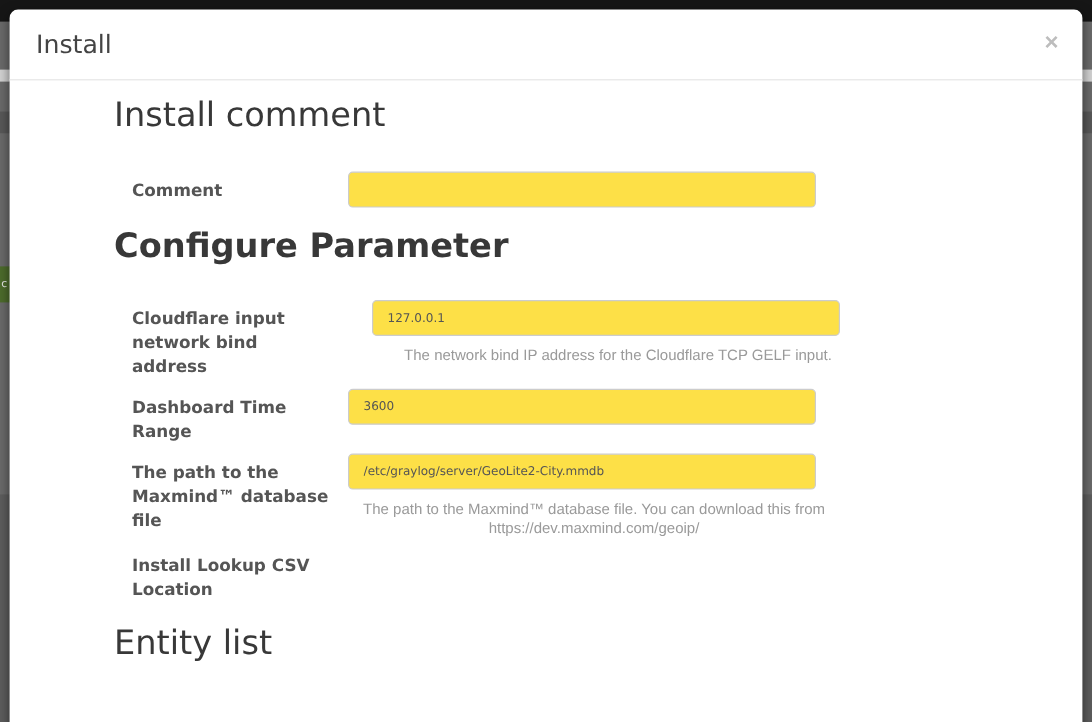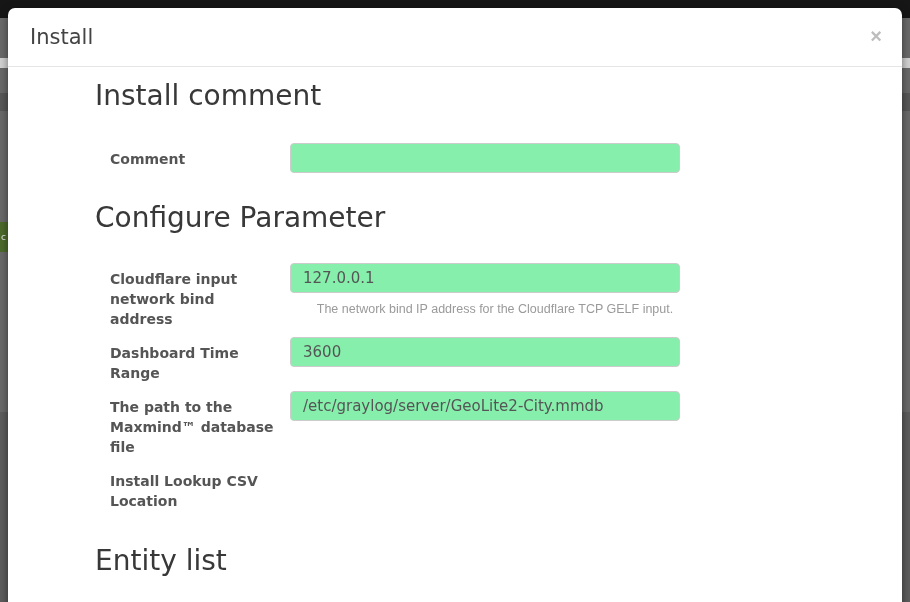--- a/index.html
+++ b/index.html
@@ -47,40 +47,40 @@
     line-height: 20px; cursor: pointer;
     font-family: "Liberation Sans", sans-serif;
   }
   .modal-body { padding: 12px 20px 30px 87px; }
 
   .section-heading {
     margin: 0; padding: 0;
     font-size: 28px; font-weight: 400; color: #383838; line-height: 27px;
   }
   .heading-gap1 { margin-top: 3px; }
-  .heading-gap2 { margin-top: 31px; }
-  .heading-gap3 { margin-top: 36px; }
+  .heading-gap2 { margin-top: 18px; font-weight: bold; }
+  .heading-gap3 { margin-top: 20px; }
 
   .form-row { display: flex; margin-bottom: 8px; }
   .form-row.first { margin-top: 34px; }
-  .form-row.after-heading { margin-top: 32px; }
+  .form-row.after-heading { margin-top: 32px; gap: 20px; }
 
   .label-col {
     width: 195px; flex: 0 0 195px;
     padding: 6px 12px 0 15px;
     font-size: 14px; font-weight: bold; color: #555555; line-height: 20px;
   }
   .input-col { width: 390px; flex: 0 0 390px; }
   .text-input {
     display: block; width: 390px; height: 30px;
     padding: 5px 12px;
     border: 1px solid #cccccc; border-radius: 4px;
-    background: #86efac;
+    background: #fde047;
     font-family: "DejaVu Sans", sans-serif;
-    font-size: 15px; color: #555555;
+    font-size: 10px; color: #555555;
     outline: none;
   }
   .help-text {
     margin-top: 8px;
     width: 410px;
     font-family: "Liberation Sans", sans-serif;
     font-size: 12.5px; color: #9a9a9a; line-height: 16px; text-align: center;
   }
 </style>
 </head>
@@ -128,20 +128,21 @@
       <label class="label-col">Dashboard Time Range</label>
       <div class="input-col">
         <input class="text-input" type="text" value="3600" style="">
       </div>
     </div>
 
     <div class="form-row">
       <label class="label-col">The path to the Maxmind™ database file</label>
       <div class="input-col">
         <input class="text-input" type="text" value="/etc/graylog/server/GeoLite2-City.mmdb" style="">
+        <div class="help-text">The path to the Maxmind™ database file. You can download this from https://dev.maxmind.com/geoip/</div>
       </div>
     </div>
 
     <div class="form-row">
       <label class="label-col">Install Lookup CSV Location</label>
     </div>
 
     <h2 class="section-heading heading-gap3">Entity list</h2>
 
   </div>

